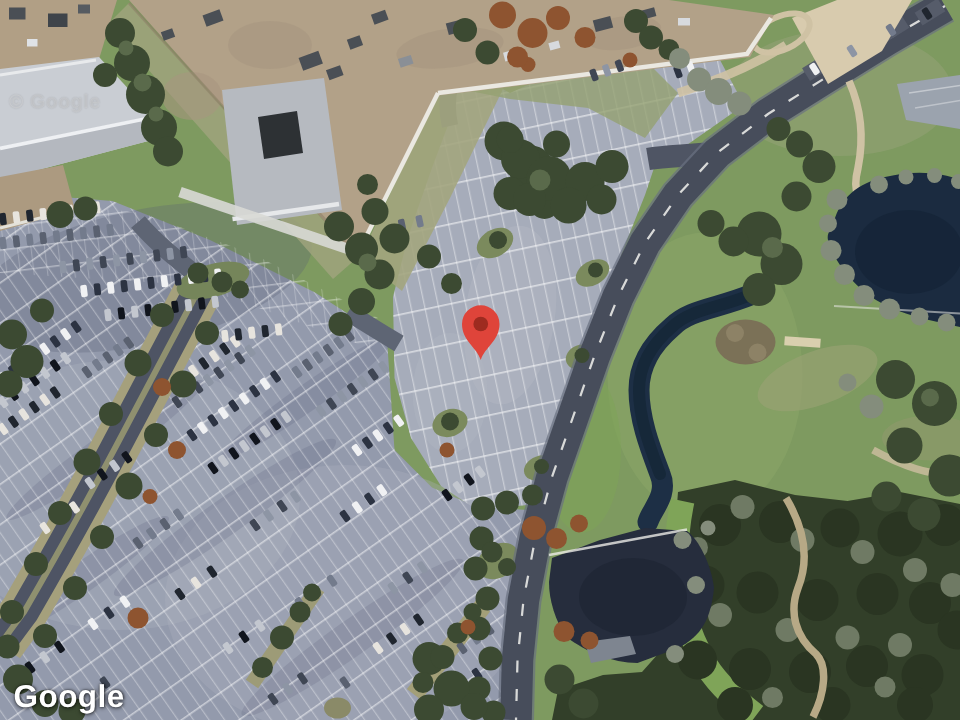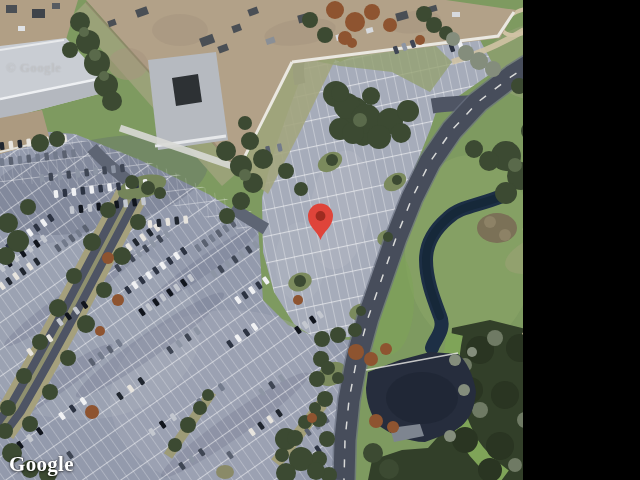--- a/index.html
+++ b/index.html
@@ -1,17 +1,17 @@
 <!DOCTYPE html>
 <html><head>
 <meta charset="utf-8">
 <style>
   html,body{margin:0;padding:0;background:#000;}
-  .stage{position:relative;width:523px;height:480px;overflow:hidden;
-         font-family:Liberation Serif, serif;background:#14532d;}
+  .stage{position:relative;width:640px;height:480px;overflow:hidden;
+         font-family:Liberation Sans, sans-serif;background:#14532d;}
   .stage svg{position:absolute;inset:0;display:block;}
   .logo{position:absolute;left:9px;bottom:3px;font-size:21px;font-weight:600;
         letter-spacing:.3px;color:#fff;
         text-shadow:0 1px 3px rgba(0,0,0,.6),0 0 1px rgba(0,0,0,.55),1px 0 2px rgba(0,0,0,.35);}
   .wm{position:absolute;left:6px;top:60px;font-size:13px;font-weight:700;
       letter-spacing:.4px;color:rgba(255,255,255,.27);
       text-shadow:0 0 1px rgba(60,60,60,.25);}
 </style>
 </head>
 <body>

